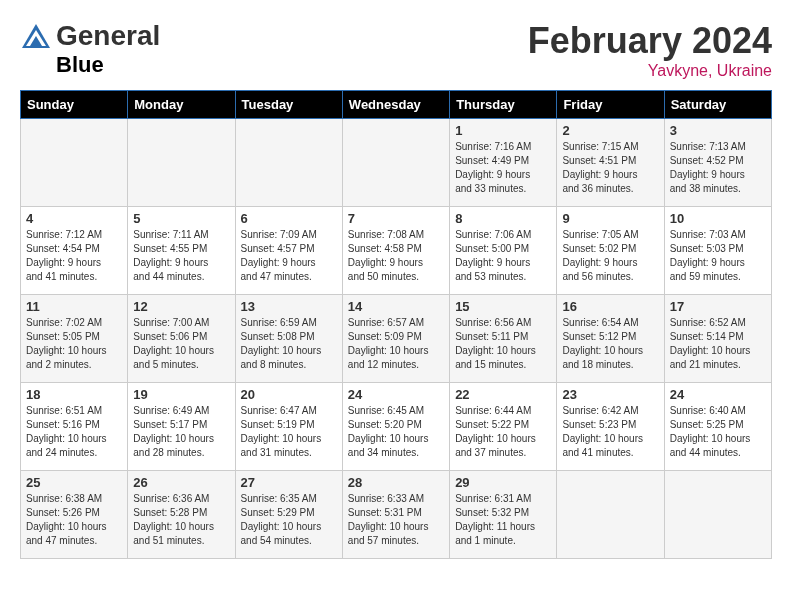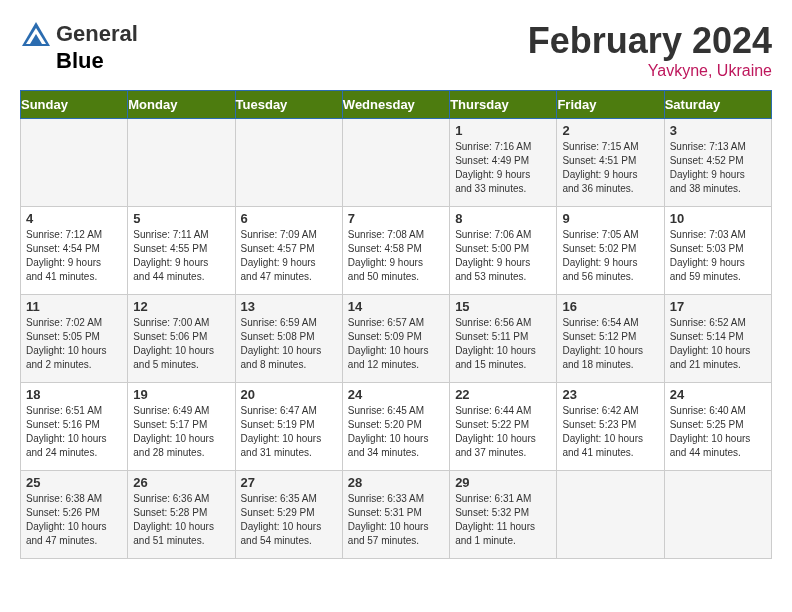--- a/index.html
+++ b/index.html
@@ -37,24 +37,24 @@
     .location {
       font-size: 16px;
       color: #be185d;
     }
     table {
       width: 100%;
       border-collapse: collapse;
       table-layout: fixed;
     }
     thead th {
-      background-color: #4d7c0f;
+      background-color: #000000;
       color: #fff;
       text-align: left;
-      padding: 6px 0;
+      padding: 6px 6px;
       font-size: 13px;
       font-weight: bold;
       border: 1px solid #2b6cb0;
     }
     tbody td {
       vertical-align: top;
       border: 1px solid #ccc;
       padding: 4px 5px;
       font-size: 10.5px;
       color: #333;
@@ -85,21 +85,21 @@
 <body>
 
 <div class="header">
   <div class="logo">
     <div class="logo-row">
       <svg width="32" height="28" viewBox="0 0 32 28">
         <polygon points="16,2 30,26 2,26" fill="#2b6cb0"></polygon>
         <polygon points="16,8 26,24 6,24" fill="#fff"></polygon>
         <polygon points="16,14 22,24 10,24" fill="#2b6cb0"></polygon>
       </svg>
-      <span style="font-size:22px;font-weight:bold;color:#333;">General</span>
+      <span style="font-size:28px;font-weight:bold;color:#333;">General</span>
     </div>
     <span style="font-size:22px;font-weight:bold;color:#000000;margin-left:36px;">Blue</span>
   </div>
   <div class="title-block">
     <div class="month-title">February 2024</div>
     <div class="location">Yavkyne, Ukraine</div>
   </div>
 </div>
 
 <table>

